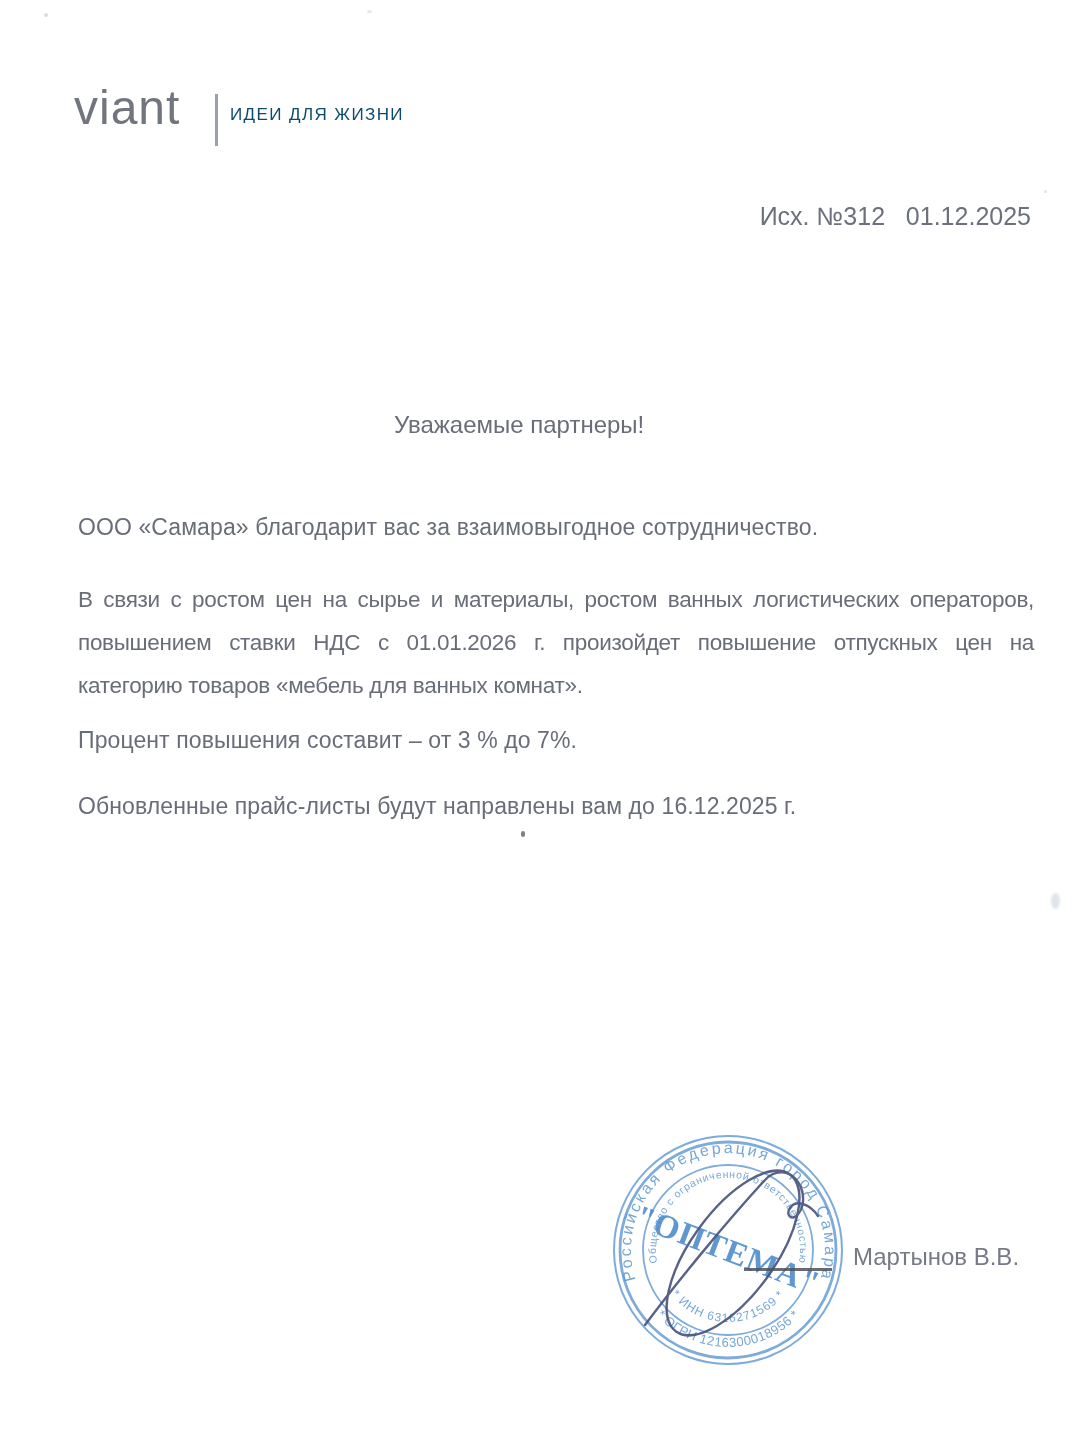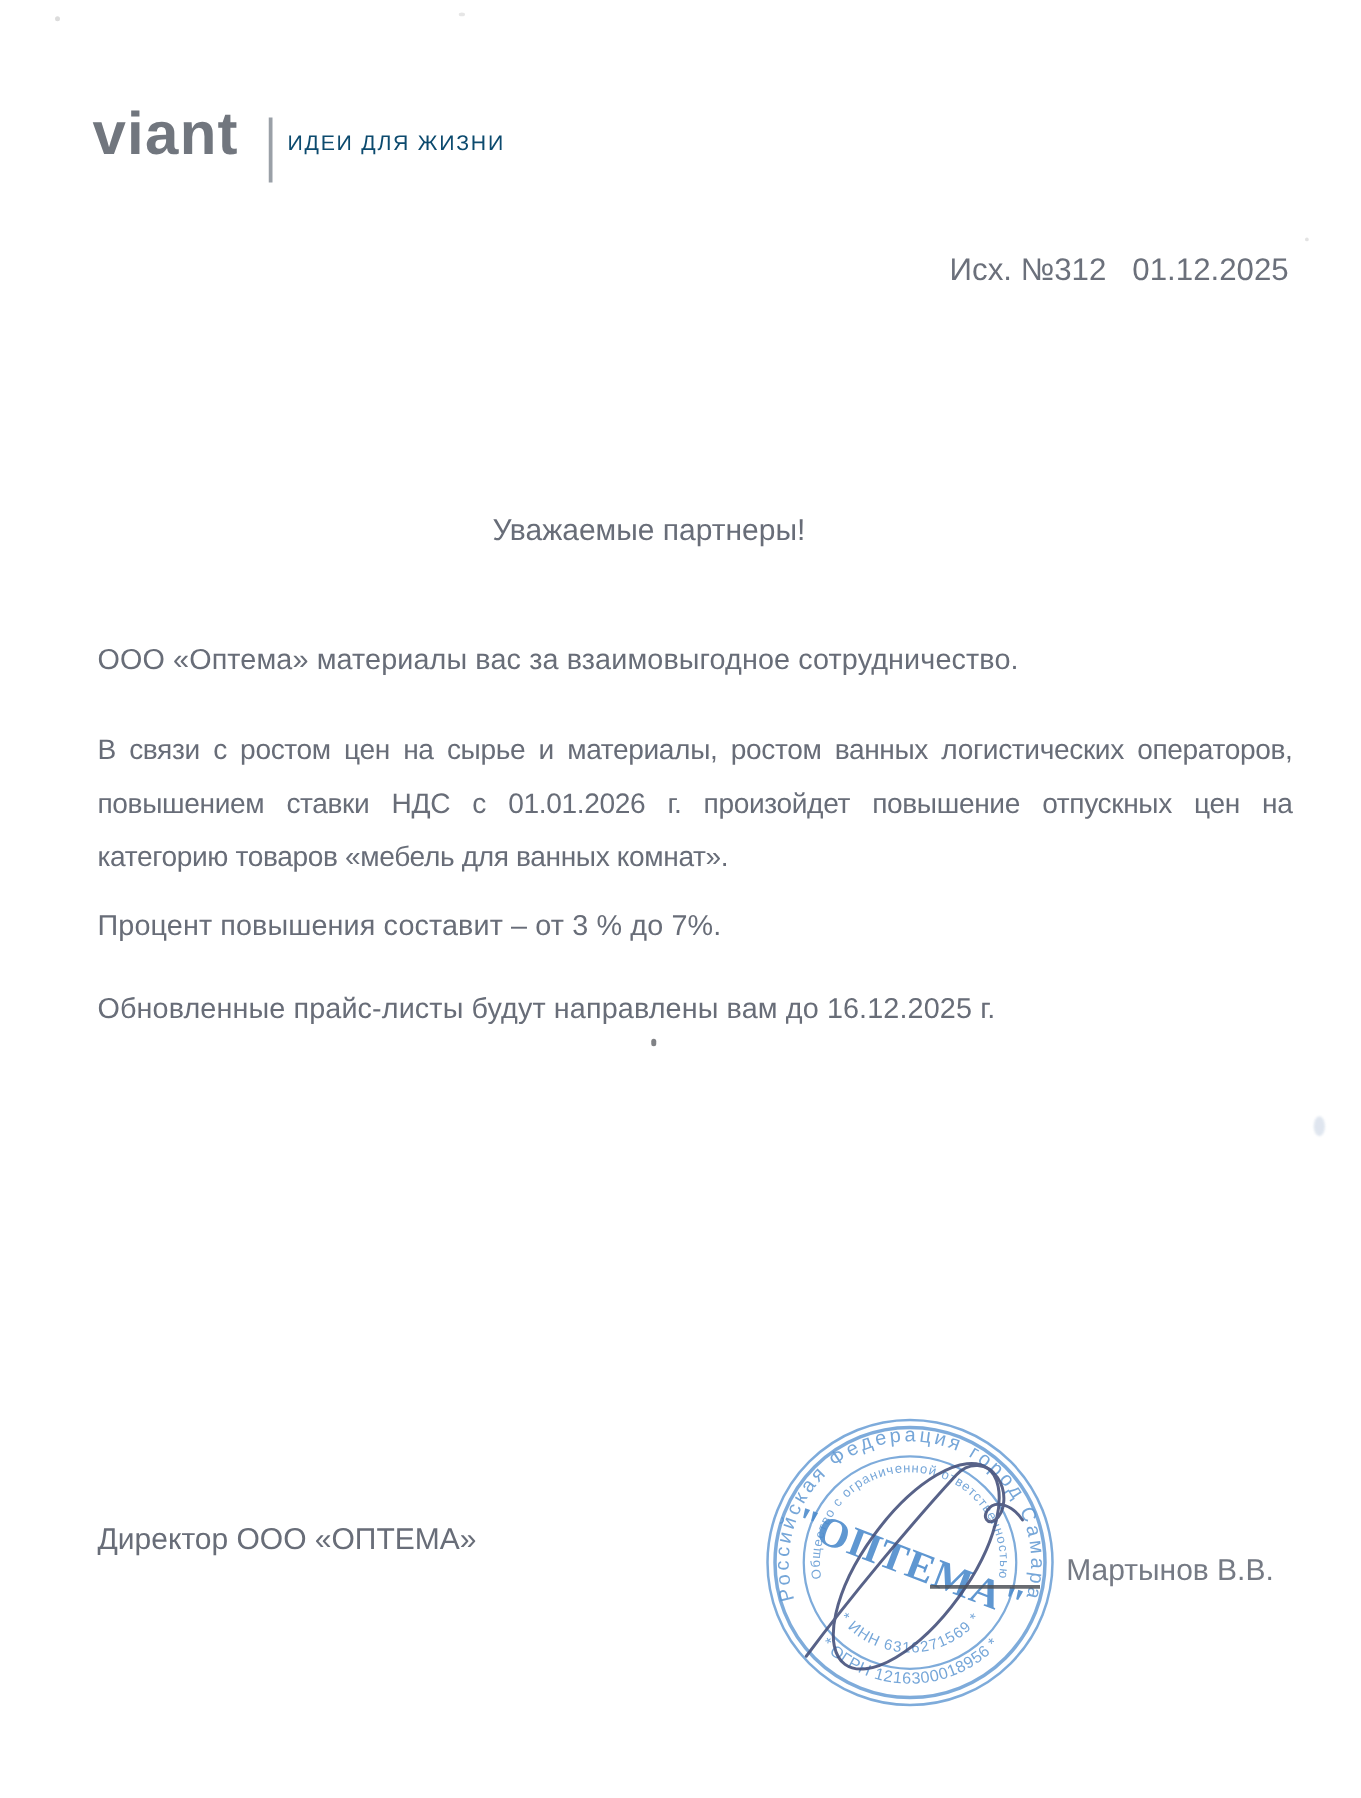--- a/index.html
+++ b/index.html
@@ -6,21 +6,21 @@
   body{
     width:1089px;height:1438px;position:relative;overflow:hidden;
     background:#ffffff;
     font-family:"Liberation Sans","DejaVu Sans",sans-serif;
     color:#686d78;
   }
   .abs{position:absolute;}
 
   
   .brand{
-    left:74px;top:84px;font-size:48px;font-weight:700;letter-spacing:1px;
+    left:74px;top:84px;font-size:48px;font-weight:400;letter-spacing:1px;
     color:#71767e;line-height:1;
   }
   .logo-sep{left:215px;top:94px;width:3px;height:52px;background:#9aa0a7;}
   .tagline{left:230px;top:105px;font-size:17px;letter-spacing:1.4px;color:#0c4a6e;}
 
   
   .ref-line{right:58px;top:202px;font-size:25px;white-space:pre;color:#6b707b;}
 
   
   .salutation{left:394px;top:411px;font-size:24px;}
@@ -58,31 +58,30 @@
 <div>
 
   <div class="abs brand">viant</div>
   <div class="abs logo-sep"></div>
   <div class="abs tagline">ИДЕИ ДЛЯ ЖИЗНИ</div>
 
   <div class="abs ref-line">Исх. №312   01.12.2025</div>
 
   <div class="abs salutation">Уважаемые партнеры!</div>
 
-  <div class="abs para p1">ООО «Оптема» материалы вас за взаимовыгодное сотрудничество.</div>
+  <div class="abs para p1">ООО «Самара» благодарит вас за взаимовыгодное сотрудничество.</div>
 
   <div class="abs jline jl1">В связи с ростом цен на сырье и материалы, ростом ванных логистических операторов,</div>
   <div class="abs jline jl2">повышением ставки НДС с 01.01.2026 г. произойдет повышение отпускных цен на</div>
   <div class="abs jline jl3">категорию товаров «мебель для ванных комнат».</div>
 
   <div class="abs para p3">Процент повышения составит – от 3 % до 7%.</div>
   <div class="abs para p4">Обновленные прайс-листы будут направлены вам до 16.12.2025 г.</div>
 
   <div class="abs closing">
-    <div>Директор ООО «ОПТЕМА»</div>
   </div>
 
   <svg class="abs stamp" viewBox="0 0 236 236">
     <defs>
       <path id="arcOuterTop" d="M 35.7 169.4 A 97 97 0 1 1 200.3 169.4"></path>
       <path id="arcOuterBottom" d="M 41.6 177.7 A 97 97 0 0 0 194.4 177.7"></path>
       <path id="arcInnerTop" d="M 48.5 136.6 A 72 72 0 1 1 187.5 136.6"></path>
       <path id="arcInnerBottom" d="M 59 159.3 A 72 72 0 0 0 177 159.3"></path>
     </defs>
     <g fill="none" stroke="#5e97d2" opacity="0.8">

